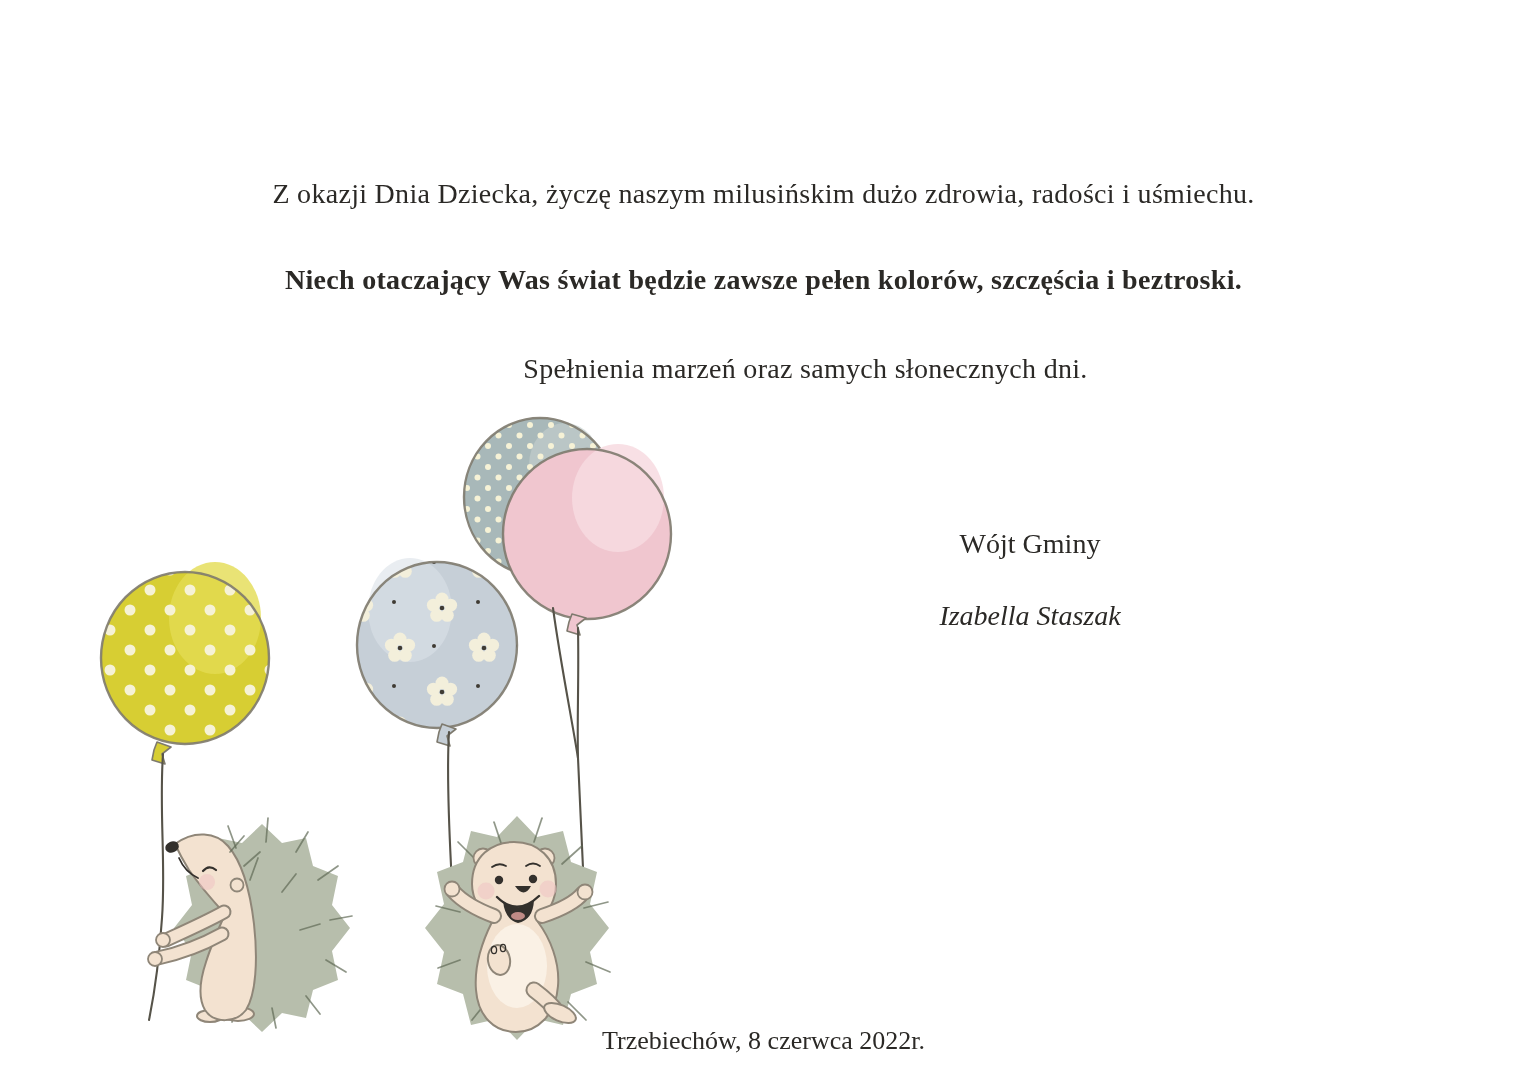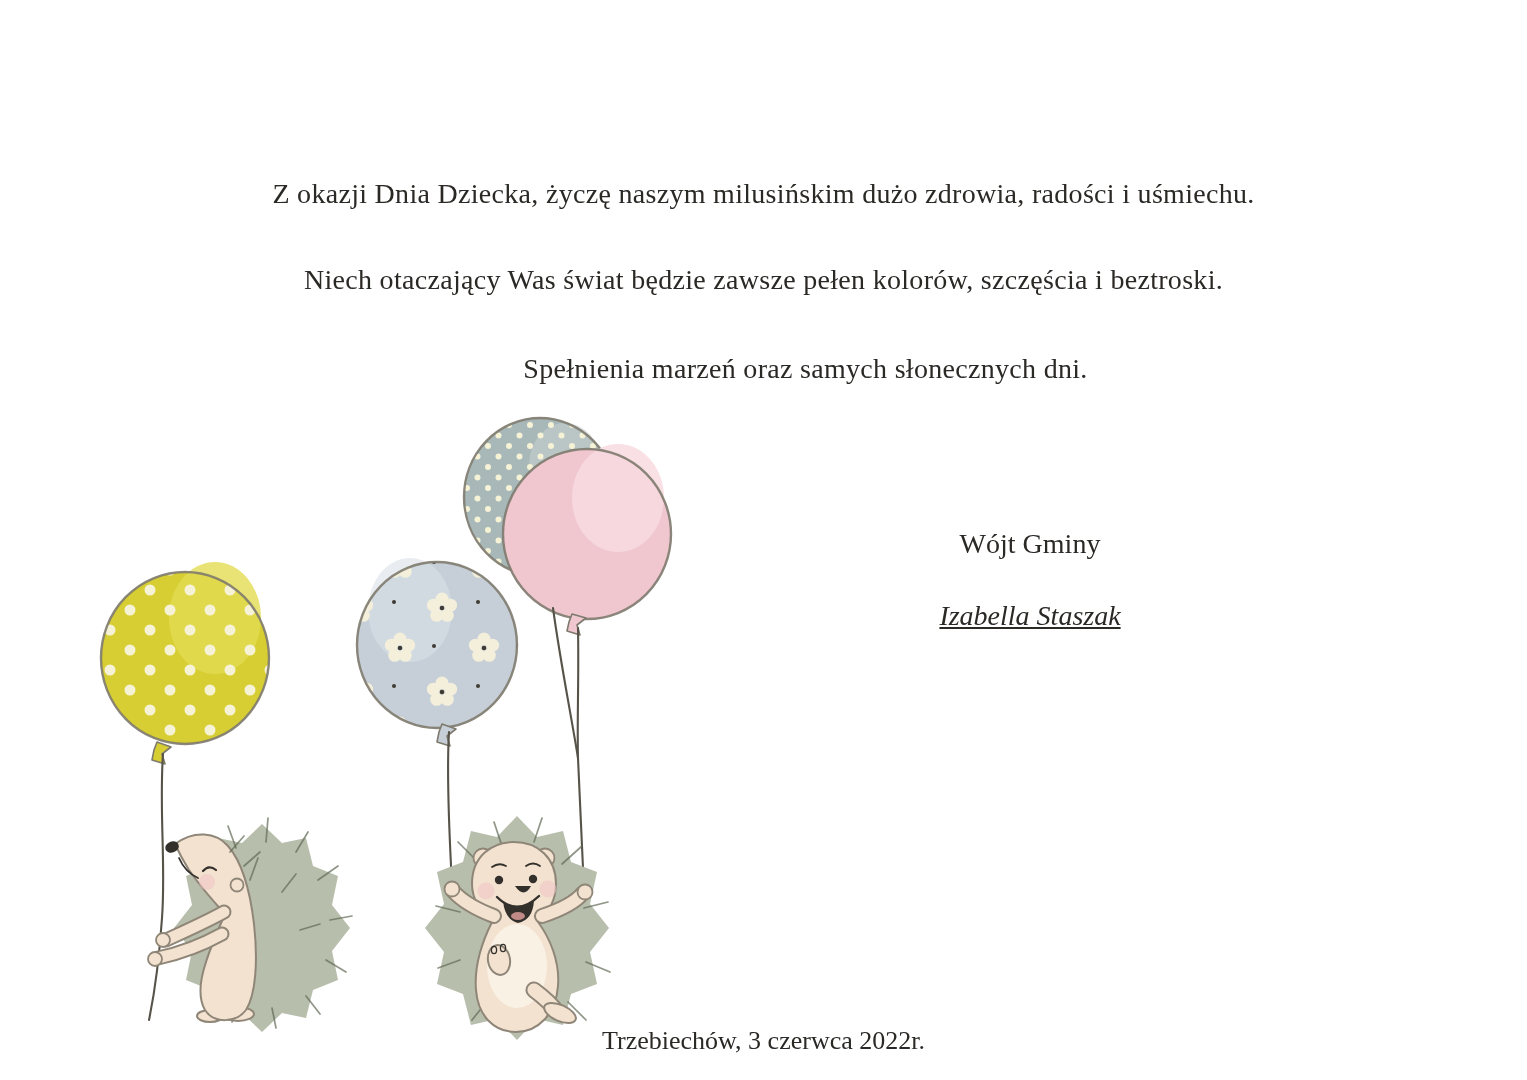--- a/index.html
+++ b/index.html
@@ -16,21 +16,21 @@
     position: absolute;
     left: 0;
     width: 100%;
     margin: 0;
     text-align: center;
     font-size: 28px;
     letter-spacing: 0.3px;
     white-space: nowrap;
   }
   .l1 { top: 178px; font-family: Liberation Serif, serif; }
-  .l2 { top: 264px; }
+  .l2 { top: 264px; font-weight: bold; }
   .l3 { top: 353px; padding-left: 42px; }
   .signature {
     position: absolute;
     left: 880px;
     top: 0;
     width: 300px;
     height: 100%;
     pointer-events: none;
   }
   .sig-title {
@@ -46,21 +46,20 @@
   .sig-name {
     position: absolute;
     top: 600px;
     left: 0;
     width: 100%;
     margin: 0;
     text-align: center;
     font-size: 28px;
     font-style: italic;
     white-space: nowrap;
-    text-decoration: underline;
   }
   .dateline {
     position: absolute;
     top: 1026px;
     left: 0;
     width: 100%;
     margin: 0;
     text-align: center;
     font-size: 26px;
     white-space: nowrap;
@@ -235,15 +234,15 @@
       <circle class="cheek" cx="486" cy="891" r="8.5"></circle>
       <circle class="cheek" cx="548" cy="889" r="8.5"></circle>
     </g>
   </svg>
 
   <div class="signature">
     <p class="sig-title">Wójt Gminy</p>
     <p class="sig-name">Izabella Staszak</p>
   </div>
 
-  <p class="dateline">Trzebiechów, 3 czerwca 2022r.</p>
+  <p class="dateline">Trzebiechów, 8 czerwca 2022r.</p>
 
 </div>
 
 </body></html>

